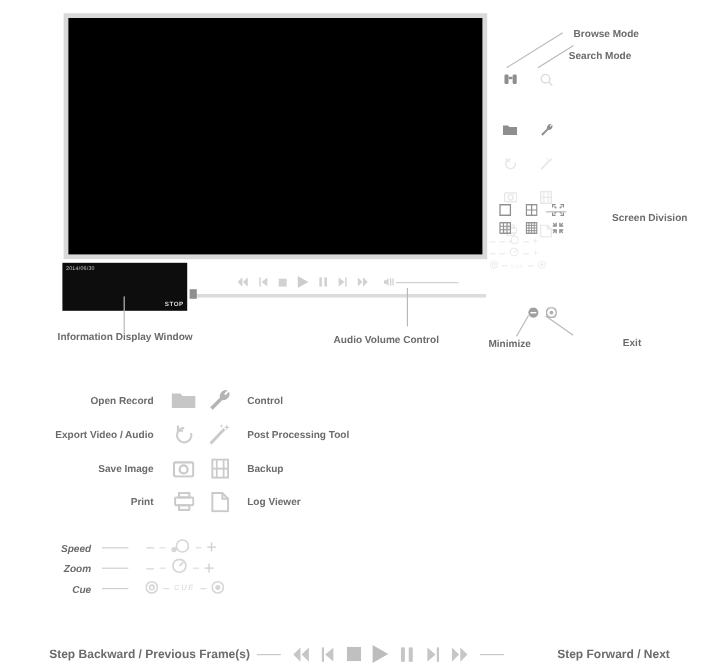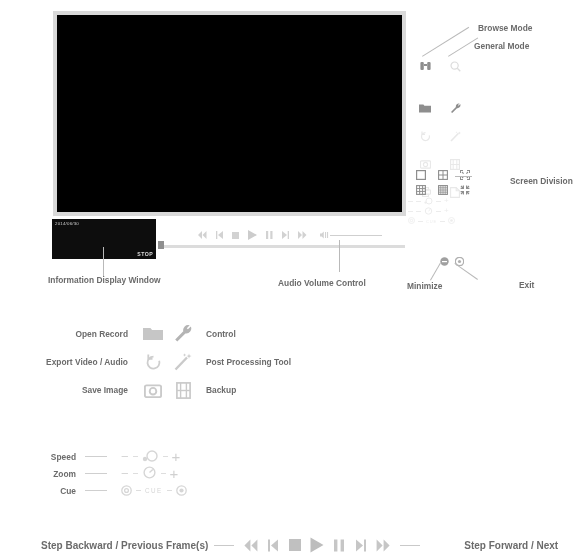--- a/index.html
+++ b/index.html
@@ -109,21 +109,21 @@
     color: #b9b9b9;
   }
   .leg-ic-l.strong, .leg-ic-r.strong { color: #a9a9a9; }
   .leg-lab-right {
     padding-left: 8px;
     font-size: 8.4px; font-weight: bold; color: #6b6b6b; white-space: nowrap;
   }
 
   
   .szc { position: absolute; left: 40px; top: 448px; }
-  .szc-row { display: flex; align-items: center; height: 17px; }
+  .szc-row { display: flex; align-items: center; height: 17px; font-style: italic; }
   .szc-lab {
     width: 45px; text-align: right; padding-right: 9px;
     font-size: 8.4px; font-weight: bold; color: #6b6b6b;
   }
   .szc-dash { width: 22px; height: 1px; background: #cfcfcf; margin-right: 14px; }
   .szc-ctrl { display: flex; align-items: center; gap: 4px; color: #d8d8d8; }
   .szc-minus { font-size: 13px; line-height: 1; color: #d4d4d4; }
   .szc-plus  { font-size: 15px; line-height: 1; color: #d0d0d0; }
   .szc-sep   { width: 5px; height: 1px; background: #dedede; }
   .szc-cue   { font-size: 6.3px; letter-spacing: 1.4px; color: #d6d6d6; }
@@ -396,21 +396,21 @@
     </div>
   </div>
 
   <div class="leader" style="left:422px; top:56px; width:55px; transform:rotate(-32deg);"></div>
   <div class="callout-label" style="left:478px; top:23px;">
     <span>Browse Mode</span>
   </div>
 
   <div class="leader" style="left:448px; top:56px; width:35px; transform:rotate(-32deg);"></div>
   <div class="callout-label" style="left:474px; top:41px;">
-    <span>General Mode</span>
+    <span>Search Mode</span>
   </div>
 
   <div class="winbtns">
     <span class="winbtn">
       <svg width="9" height="9" viewBox="0 0 9 9">
           <circle cx="4.5" cy="4.5" r="4.2" fill="#a0a0a0"></circle>
           <rect x="2" y="4" width="5" height="1.2" fill="#ffffff"></rect>
         </svg>
     </span>
     <span class="winbtn">
@@ -476,20 +476,37 @@
         <svg width="15" height="17" viewBox="0 0 15 17">
           <rect x="0.9" y="0.9" width="13.2" height="15.2" fill="none" stroke="#cacaca" stroke-width="1.7"></rect>
           <line x1="4.6" y1="0.9" x2="4.6" y2="16.1" stroke="#cacaca" stroke-width="1.4"></line>
           <line x1="10.4" y1="0.9" x2="10.4" y2="16.1" stroke="#cacaca" stroke-width="1.4"></line>
           <line x1="0.9" y1="8.5" x2="14.1" y2="8.5" stroke="#cacaca" stroke-width="1.4"></line>
         </svg>
       </span>
       <span class="leg-lab-right">Backup</span>
     </div>
 
+    <div class="leg-row">
+      <span class="leg-lab-left">Print</span>
+      <span class="leg-ic-l">
+        <svg width="17" height="16" viewBox="0 0 17 16">
+          <rect x="4.2" y="0.9" width="8.6" height="3.6" fill="none" stroke="#cacaca" stroke-width="1.7"></rect>
+          <rect x="0.9" y="4.5" width="15.2" height="6.6" rx="1" fill="none" stroke="#cacaca" stroke-width="1.7"></rect>
+          <rect x="4.2" y="11.1" width="8.6" height="3.8" fill="none" stroke="#cacaca" stroke-width="1.7"></rect>
+        </svg>
+      </span>
+      <span class="leg-ic-r">
+        <svg width="15" height="17" viewBox="0 0 15 17">
+          <path d="M0.9 0.9h8.4l4.8 4.8v10.4H0.9z" fill="none" stroke="#cacaca" stroke-width="1.7"></path>
+          <path d="M9.3 0.9v4.8h4.8" fill="none" stroke="#cacaca" stroke-width="1.7"></path>
+        </svg>
+      </span>
+      <span class="leg-lab-right">Log Viewer</span>
+    </div>
   </div>
 
   <div class="szc">
     <div class="szc-row">
       <span class="szc-lab">Speed</span>
       <span class="szc-dash"></span>
       <span class="szc-ctrl">
         <span class="szc-minus">−</span>
         <span class="szc-sep"></span>
         <span>

